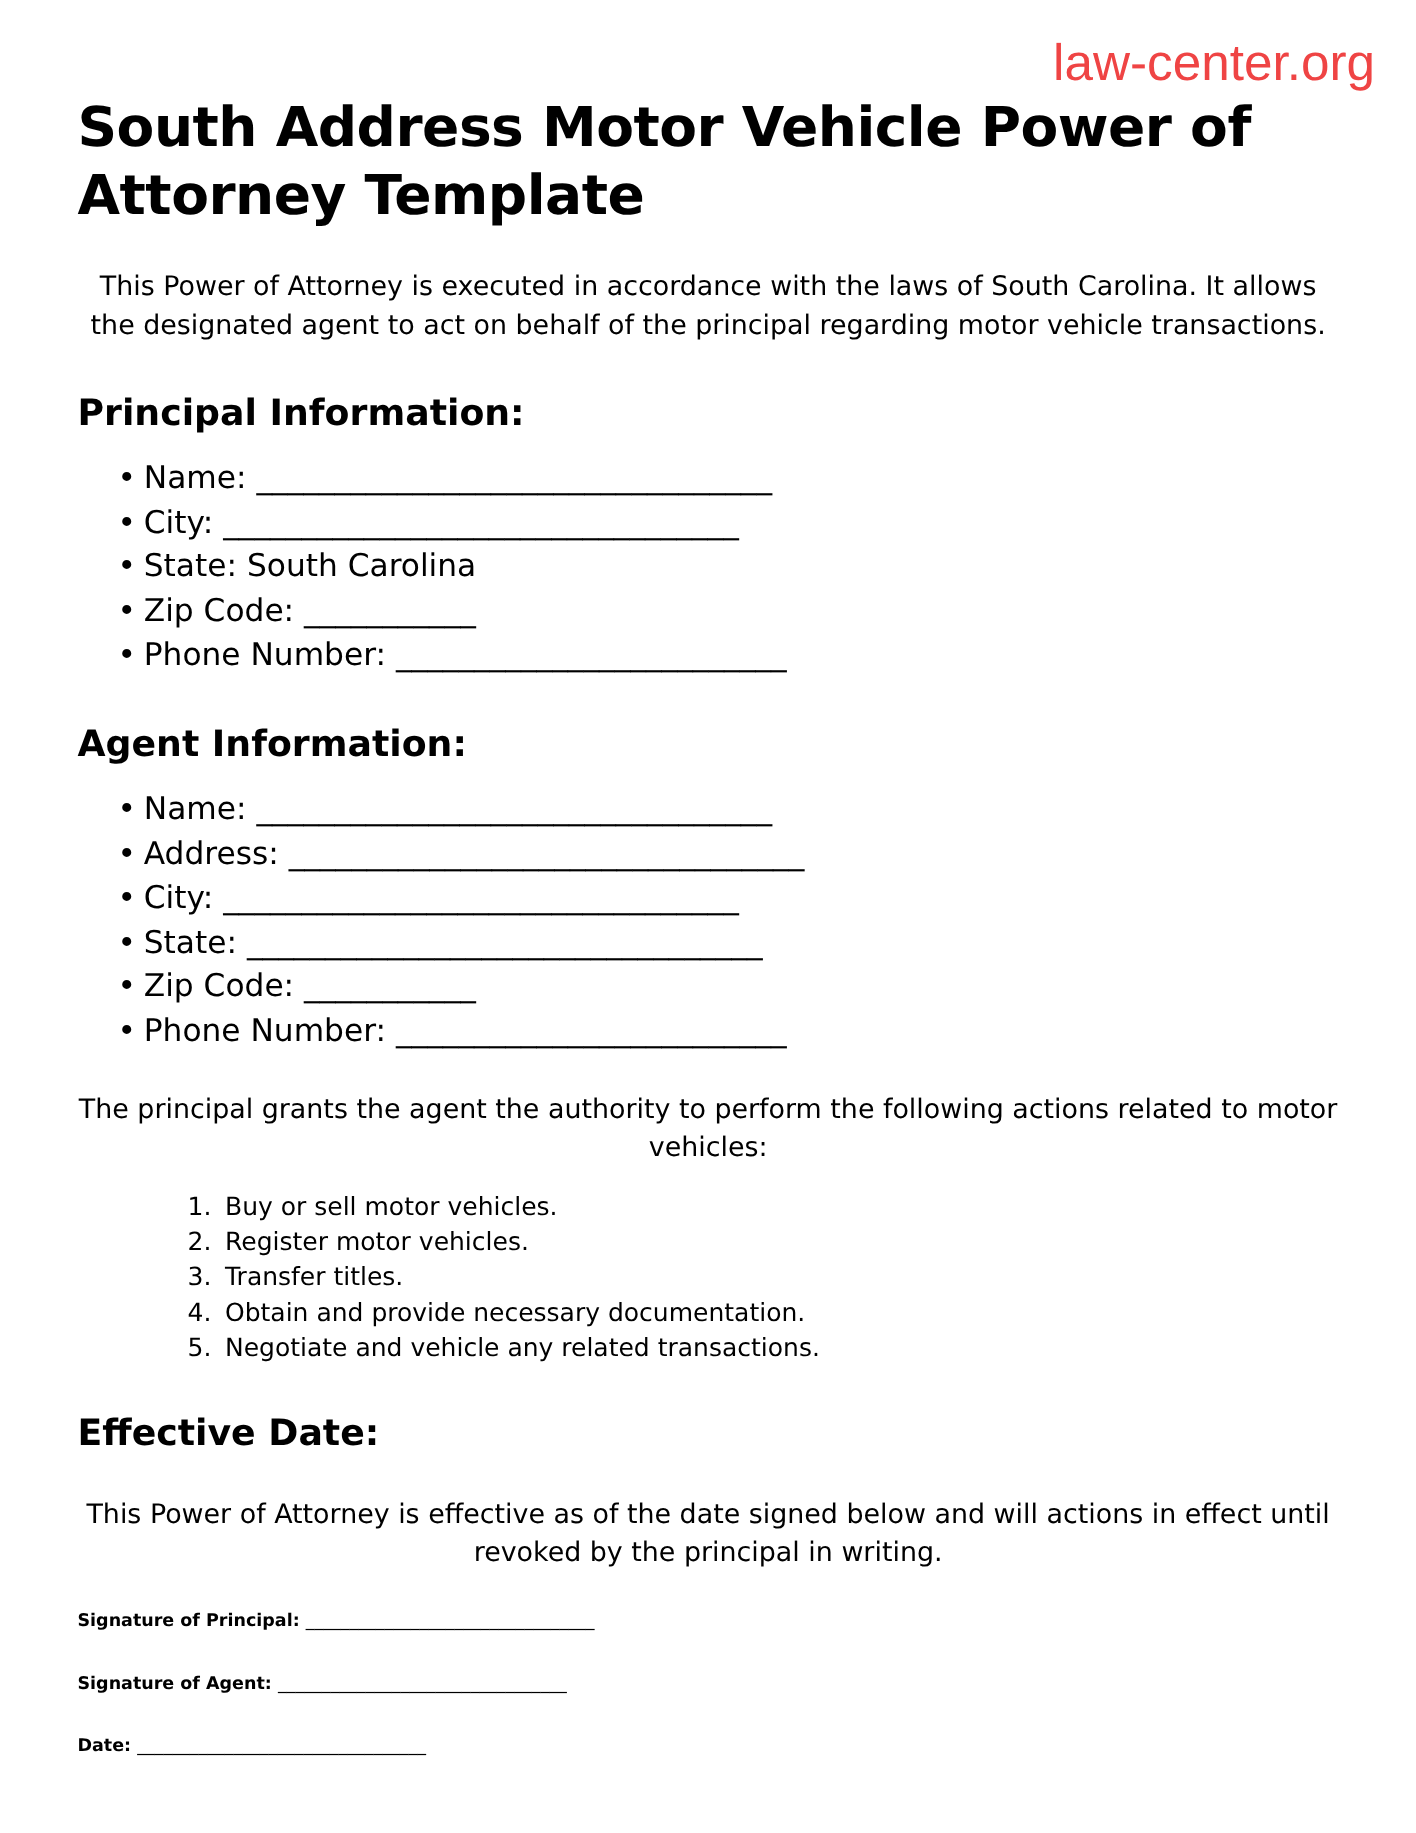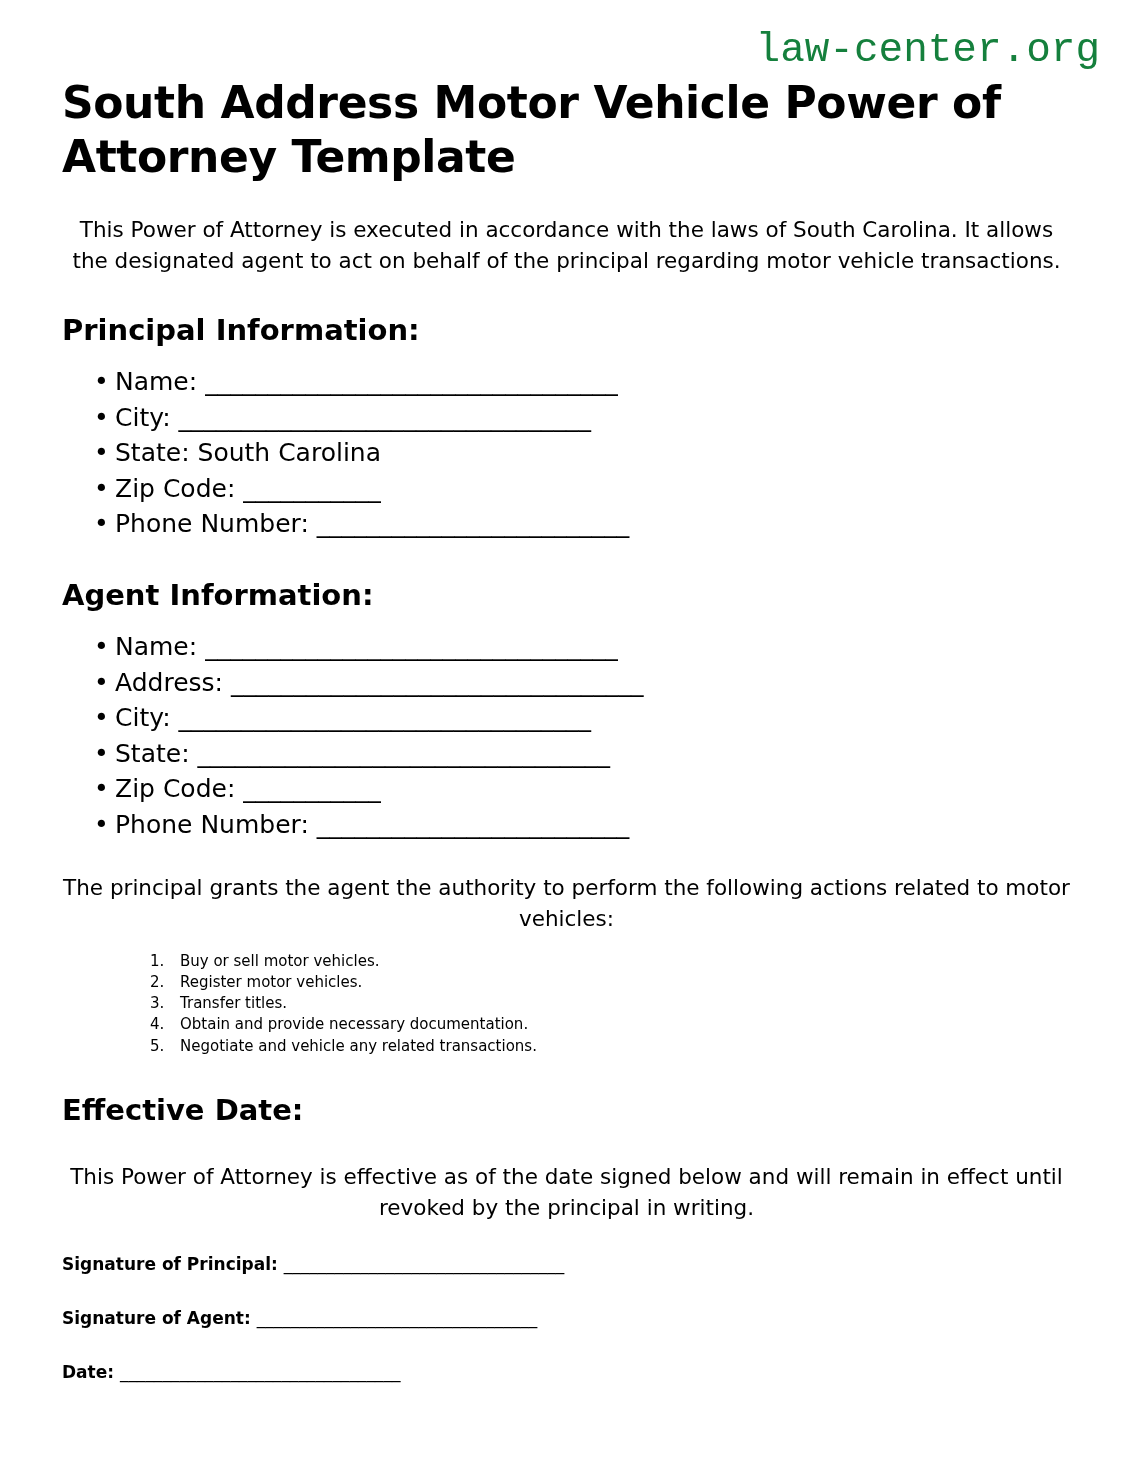--- a/index.html
+++ b/index.html
@@ -19,24 +19,24 @@
     position: relative;
     width: 1133px;
     height: 1466px;
     box-sizing: border-box;
     padding: 0 62px;
   }
   .watermark {
     position: absolute;
     top: 30px;
     right: 33px;
-    font-family: Liberation Mono, monospace;
+    font-family: Liberation Sans, sans-serif;
     font-size: 41px;
     letter-spacing: 0px;
-    color: #15803d;
+    color: #ef4444;
     white-space: nowrap;
     line-height: 1;
   }
   h1.doc-title {
     margin: 0;
     padding-top: 76px;
     font-family: "DejaVu Sans", sans-serif;
     font-size: 44px;
     font-weight: bold;
     line-height: 1.23;
@@ -75,33 +75,33 @@
   }
   ol.action-list {
     margin: 16px 0 0 0;
     padding-left: 0;
     list-style: none;
     counter-reset: actionitem;
   }
   ol.action-list li {
     position: relative;
     padding-left: 118px;
-    font-size: 15px;
+    font-size: 20px;
     line-height: 1.42;
     counter-increment: actionitem;
   }
   ol.action-list li::before {
     content: counter(actionitem) ".";
     position: absolute;
     left: 88px;
     top: 0;
   }
   .sig-row {
     margin-top: 30px;
-    font-size: 17px;
+    font-size: 14px;
     font-weight: bold;
     line-height: 1.4;
     white-space: nowrap;
   }
   .sig-row .blank {
     font-weight: normal;
   }
   .blank {
     letter-spacing: 0px;
   }
@@ -139,21 +139,21 @@
   <p class="body-text">The principal grants the agent the authority to perform the following actions related to motor vehicles:</p>
   <ol class="action-list">
     <li>Buy or sell motor vehicles.</li>
     <li>Register motor vehicles.</li>
     <li>Transfer titles.</li>
     <li>Obtain and provide necessary documentation.</li>
     <li>Negotiate and vehicle any related transactions.</li>
   </ol>
 
   <h2 class="section-head">Effective Date:</h2>
-  <p class="body-text">This Power of Attorney is effective as of the date signed below and will remain in effect until revoked by the principal in writing.</p>
+  <p class="body-text">This Power of Attorney is effective as of the date signed below and will actions in effect until revoked by the principal in writing.</p>
 
   <div class="sig-row">
     <span>Signature of Principal:</span>
     <span class="blank">_________________________________</span>
   </div>
   <div class="sig-row">
     <span>Signature of Agent:</span>
     <span class="blank">_________________________________</span>
   </div>
   <div class="sig-row">

